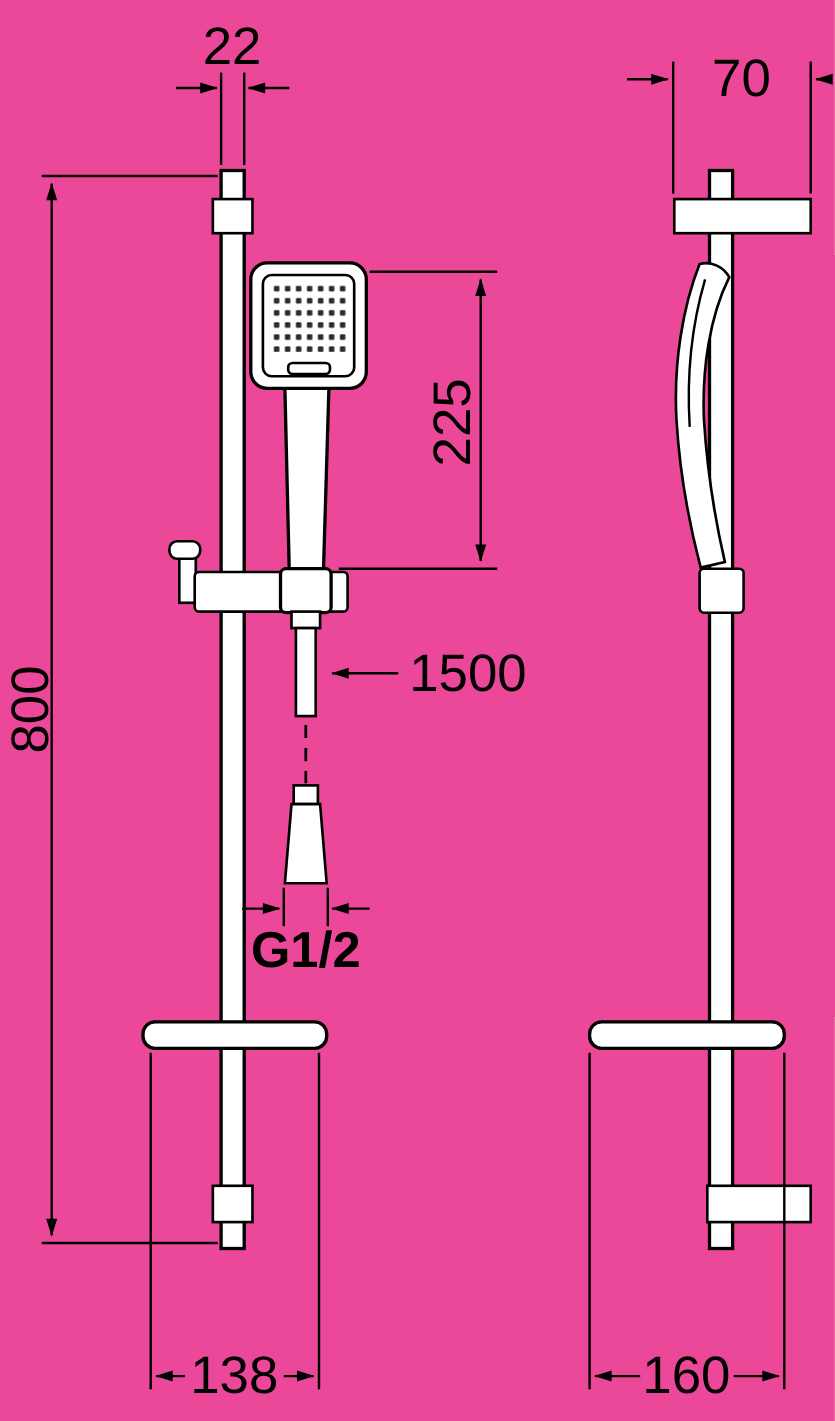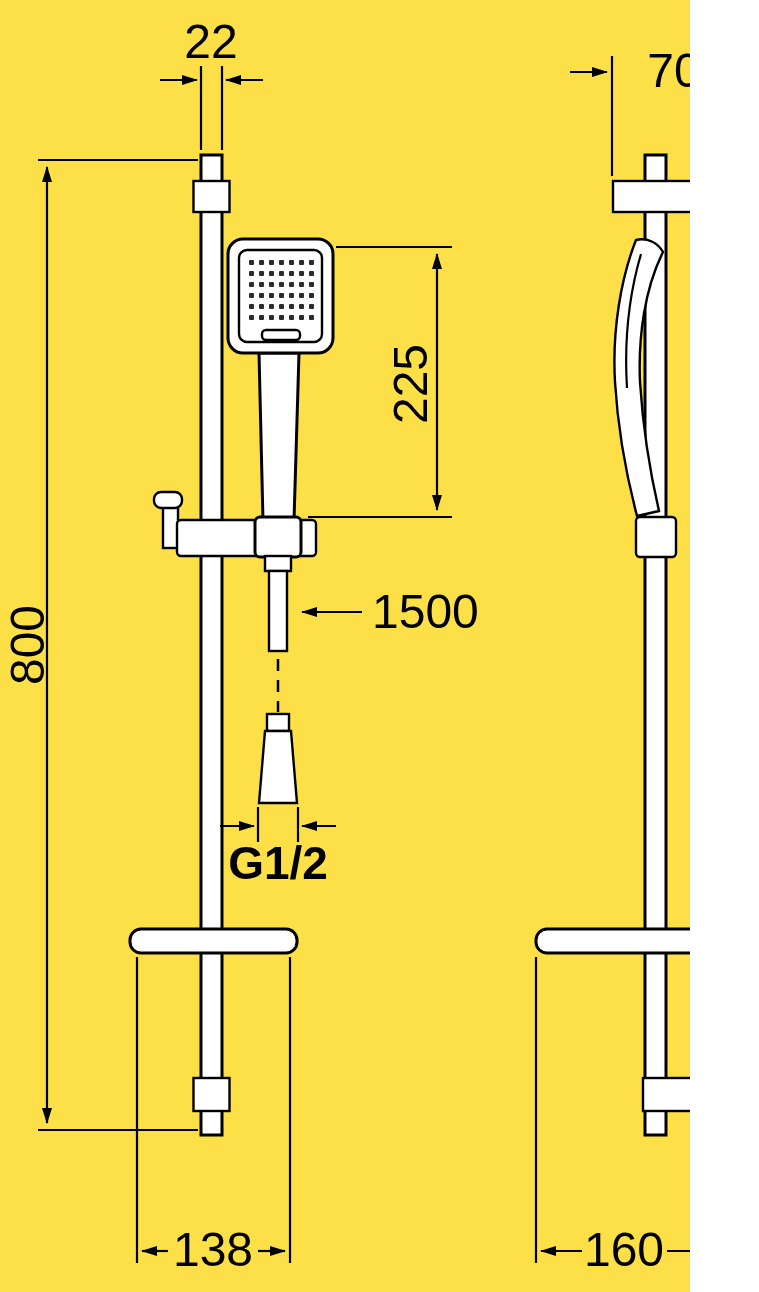--- a/index.html
+++ b/index.html
@@ -1,16 +1,16 @@
 <!DOCTYPE html>
 <html><head>
 <meta charset="utf-8">
 <style>
   html,body { margin:0; padding:0; background:#ffffff; }
-  .page { position:relative; width:690px; height:1292px; background:#fde047; overflow:hidden; }
+  .page { position:relative; width:759px; height:1292px; background:#ec4899; overflow:hidden; }
   svg { position:absolute; left:0; top:0; }
   .outline  { stroke:#000; stroke-width:3;   fill:#fff; }
   .outline2 { stroke:#000; stroke-width:2.4; fill:#fff; }
   .thin     { stroke:#000; stroke-width:2.2; fill:none; }
   .dimline  { stroke:#000; stroke-width:2.2; fill:none; }
   .dash     { stroke:#000; stroke-width:2.5; fill:none; stroke-dasharray:12 9; }
   .noz-rect { stroke:none; }
   text.dim-label { font-family:"Liberation Sans", sans-serif; font-size:48px; fill:#000; }
   text.dim-label-bold { font-family:"Liberation Sans", sans-serif; font-size:46px; font-weight:bold; fill:#000; }
 </style>

